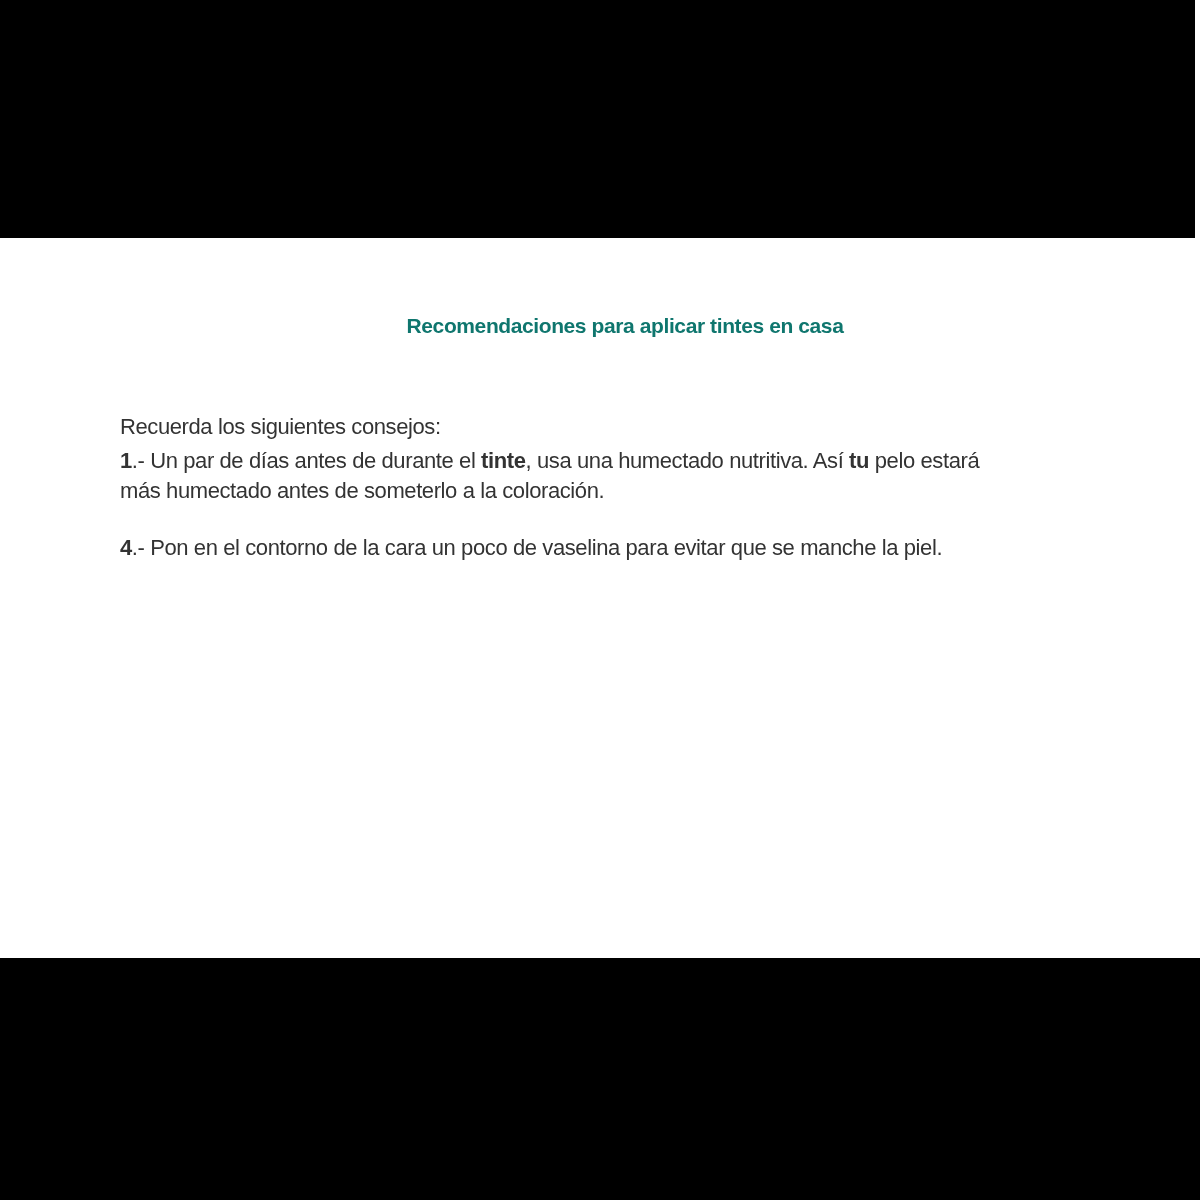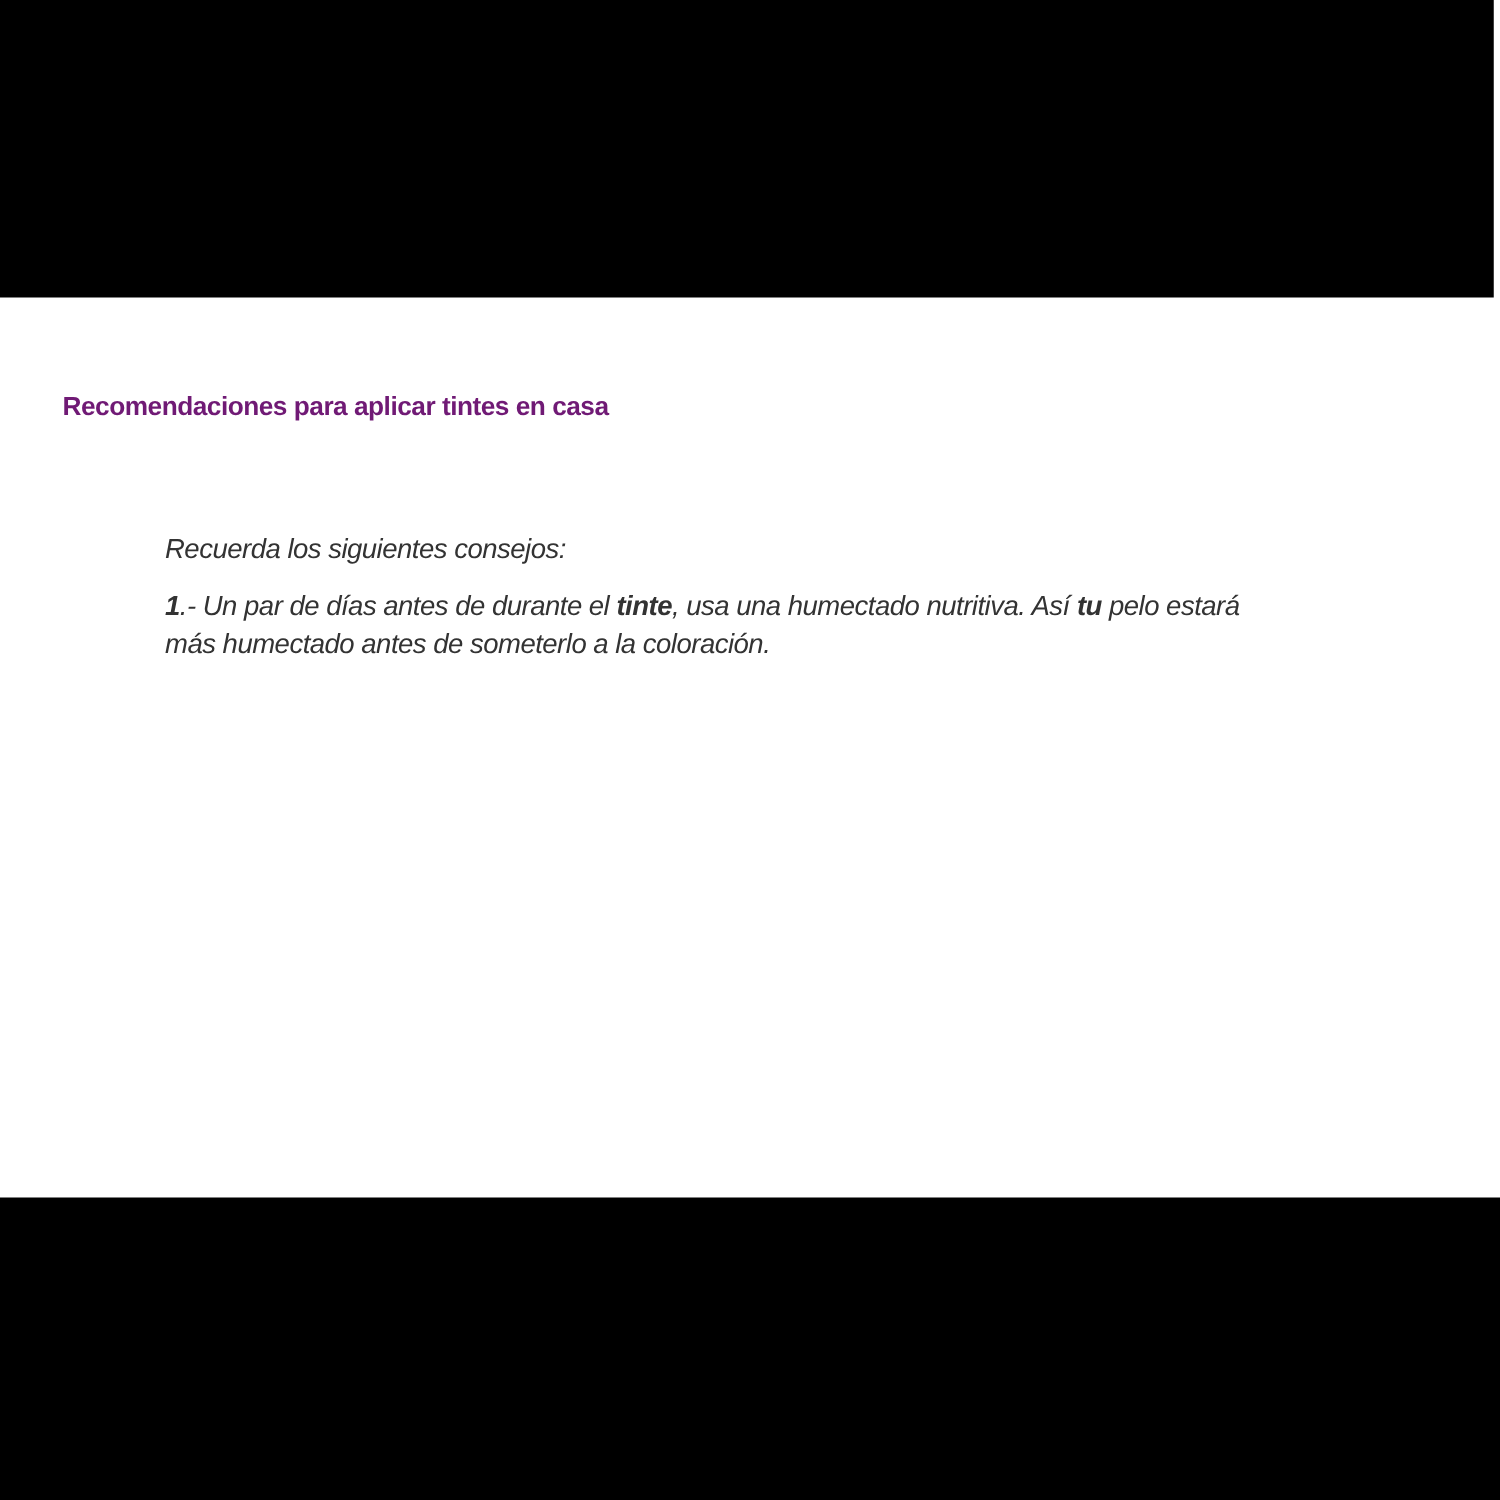--- a/index.html
+++ b/index.html
@@ -31,41 +31,40 @@
     left: 0;
     width: 1200px;
     height: 242px;
     background: #000000;
   }
   .slide-title {
     position: absolute;
     top: 299px;
     left: 50px;
     width: 1150px;
-    text-align: left;
-    color: #701a75;
+    text-align: center;
+    color: #0f766e;
     font-size: 21px;
     font-weight: 700;
     letter-spacing: -0.4px;
     line-height: 26px;
   }
   .body-text {
     position: absolute;
     top: 408px;
     left: 116px;
     width: 1020px;
     color: #333333;
     font-size: 22px;
     line-height: 30px;
     letter-spacing: -0.4px;
   }
   .intro, .tip {
-    margin: 16px;
+    margin: 4px;
     white-space: pre-line;
-    font-style: italic;
   }
   .tip + .tip {
     margin-top: 27px;
   }
   .intro + .tips-list .tip:first-child {
     margin-top: 0;
   }
   .em {
     font-weight: 700;
   }
@@ -77,18 +76,19 @@
 
   <div class="letterbox-top"></div>
 
   <h1 class="slide-title">Recomendaciones para aplicar tintes en casa</h1>
 
   <div class="body-text">
     <p class="intro">Recuerda los siguientes consejos:</p>
     <div class="tips-list">
         <p class="tip"><span class="em">1</span><span>.- Un par de días antes de durante el </span><span class="em">tinte</span><span>, usa una humectado nutritiva. Así </span><span class="em">tu</span><span> pelo estará
 más humectado antes de someterlo a la coloración.</span></p>
+        <p class="tip"><span class="em">4</span><span>.-  Pon en el contorno de la cara un poco de vaselina para evitar que se manche la piel.</span></p>
       </div>
   </div>
 
   <div class="letterbox-bottom"></div>
 
 </div>
 
 </body></html>

